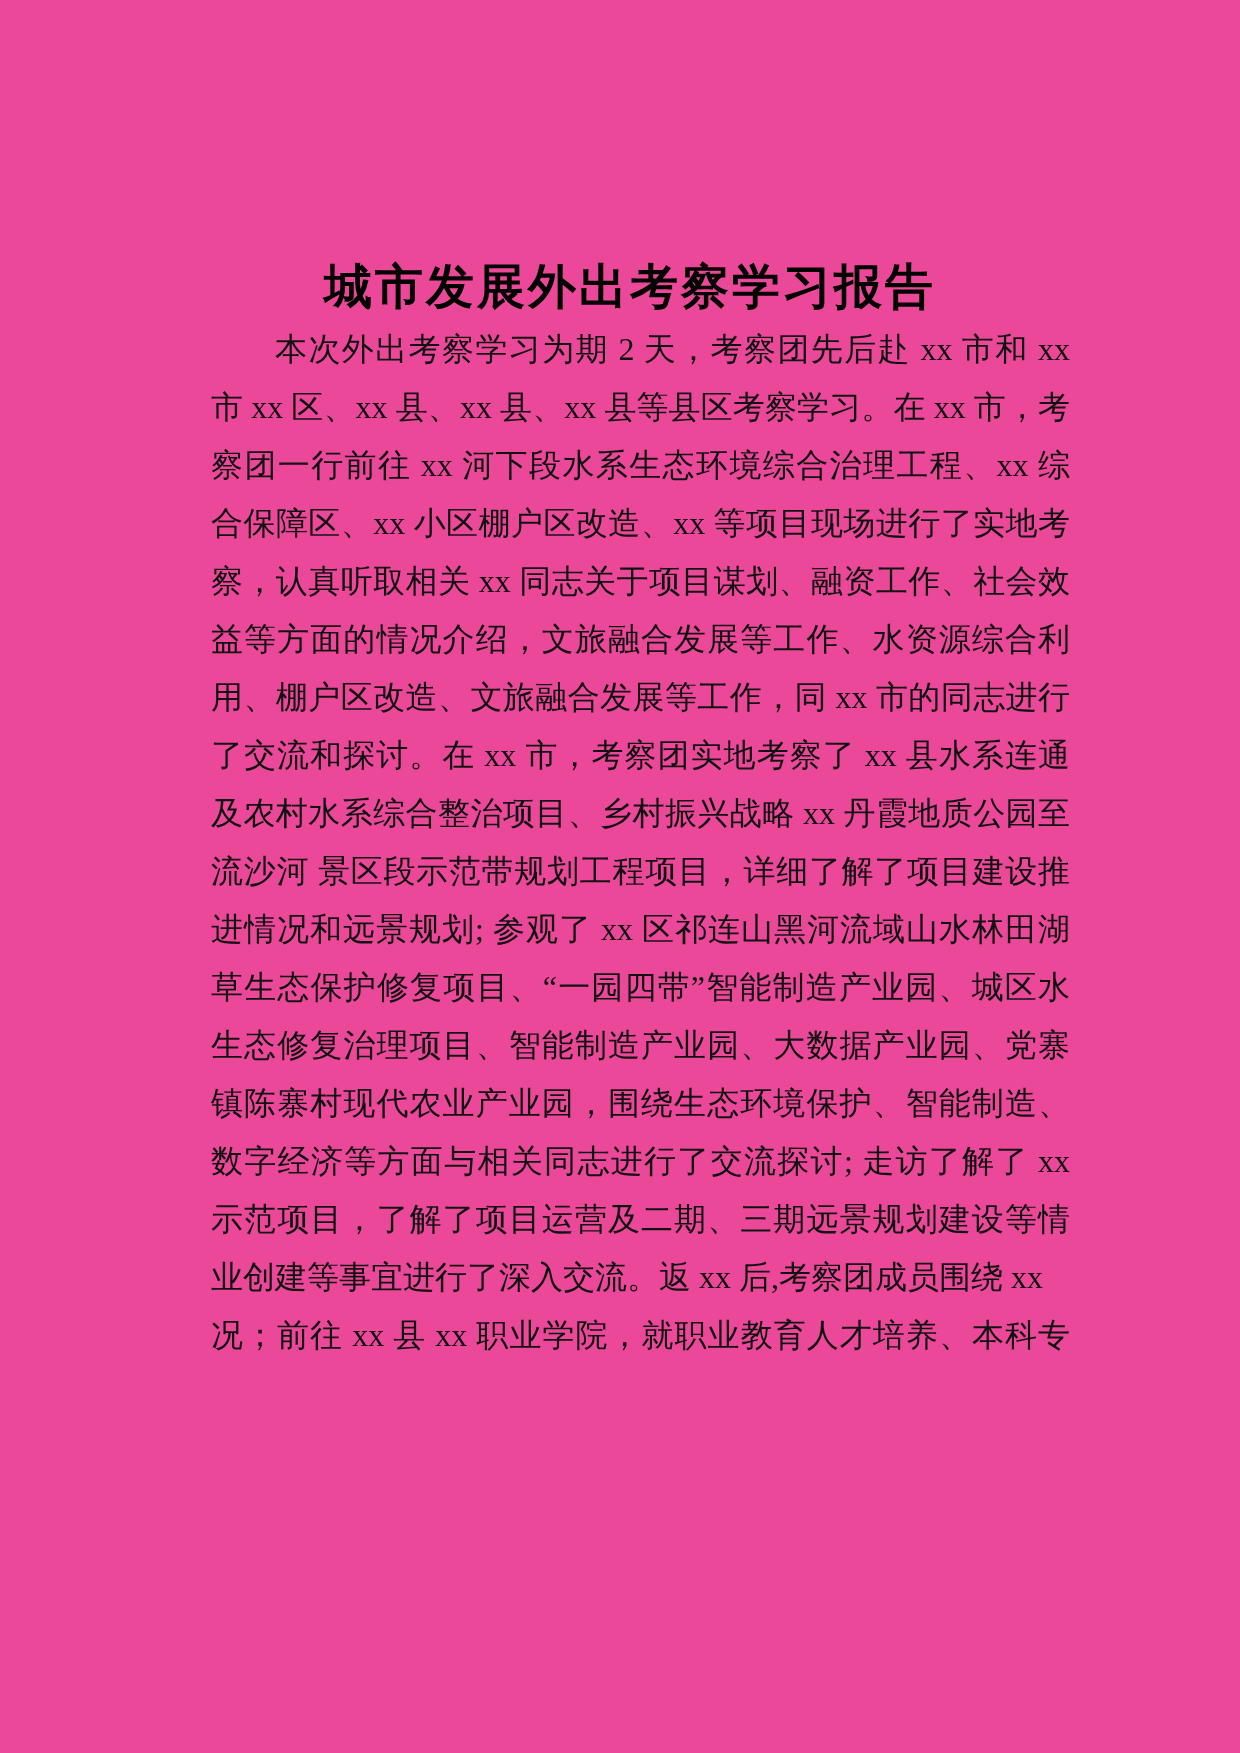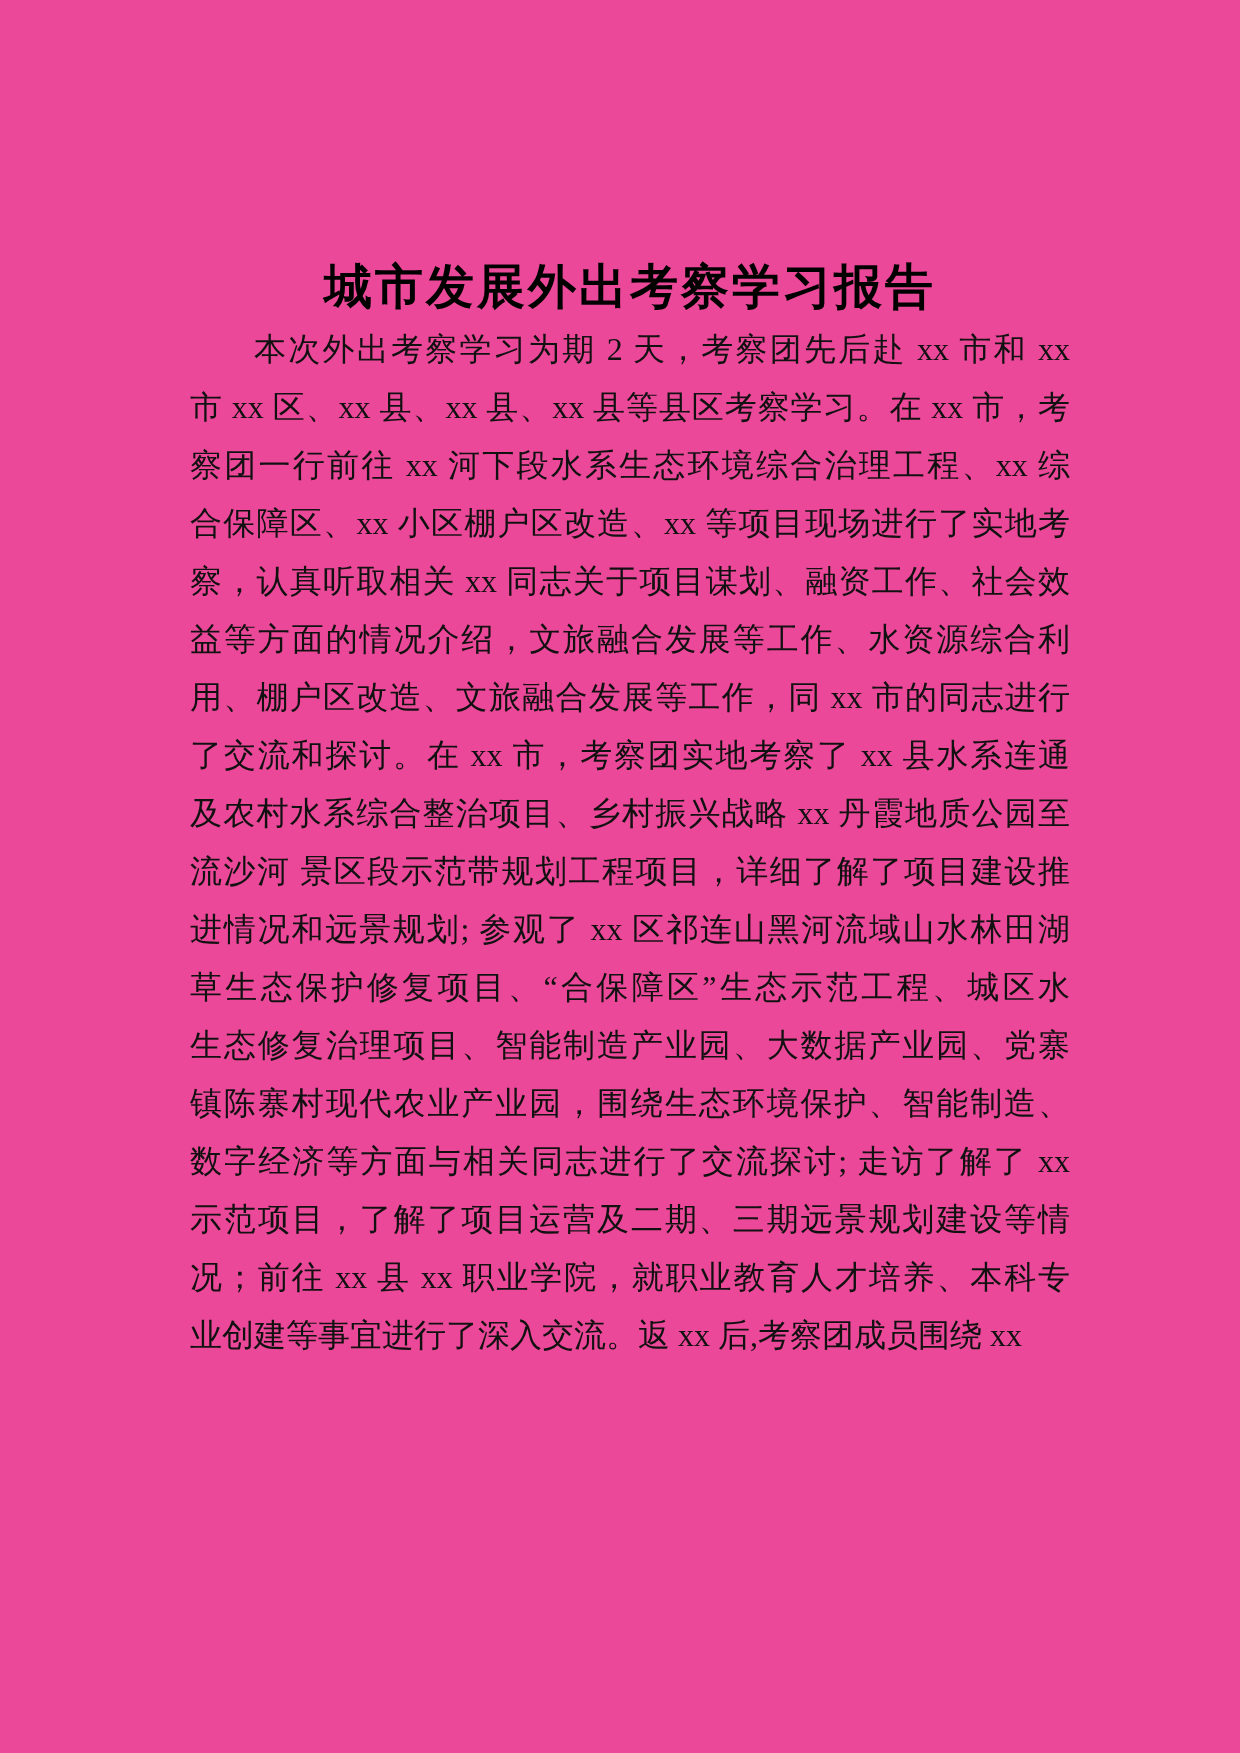--- a/index.html
+++ b/index.html
@@ -37,20 +37,21 @@
     line-height: 58px;
     color: #000000;
     text-indent: 64px;
   }
   .paragraph {
     margin-top: 5px;
     font-family: "Liberation Serif", serif;
     font-size: 32px;
     line-height: 58px;
     color: #111111;
+    margin-left: 21px;
   }
   .para-line {
     text-align: justify;
     text-align-last: justify;
   }
   .para-line.first {
     text-indent: 64px;
   }
   .para-line.last {
     text-align-last: left;
@@ -67,22 +68,22 @@
         <div class="para-line">市 xx 区、xx 县、xx 县、xx 县等县区考察学习。在 xx 市，考</div>
         <div class="para-line">察团一行前往 xx 河下段水系生态环境综合治理工程、xx 综</div>
         <div class="para-line">合保障区、xx 小区棚户区改造、xx 等项目现场进行了实地考</div>
         <div class="para-line">察，认真听取相关 xx 同志关于项目谋划、融资工作、社会效</div>
         <div class="para-line">益等方面的情况介绍，文旅融合发展等工作、水资源综合利</div>
         <div class="para-line">用、棚户区改造、文旅融合发展等工作，同 xx 市的同志进行</div>
         <div class="para-line">了交流和探讨。在 xx 市，考察团实地考察了 xx 县水系连通</div>
         <div class="para-line">及农村水系综合整治项目、乡村振兴战略 xx 丹霞地质公园至</div>
         <div class="para-line">流沙河 景区段示范带规划工程项目，详细了解了项目建设推</div>
         <div class="para-line">进情况和远景规划; 参观了 xx 区祁连山黑河流域山水林田湖</div>
-        <div class="para-line">草生态保护修复项目、“合保障区”生态示范工程、城区水</div>
+        <div class="para-line">草生态保护修复项目、“一园四带”智能制造产业园、城区水</div>
         <div class="para-line">生态修复治理项目、智能制造产业园、大数据产业园、党寨</div>
         <div class="para-line">镇陈寨村现代农业产业园，围绕生态环境保护、智能制造、</div>
         <div class="para-line">数字经济等方面与相关同志进行了交流探讨; 走访了解了 xx</div>
         <div class="para-line">示范项目，了解了项目运营及二期、三期远景规划建设等情</div>
+        <div class="para-line last">业创建等事宜进行了深入交流。返 xx 后,考察团成员围绕 xx</div>
         <div class="para-line">况；前往 xx 县 xx 职业学院，就职业教育人才培养、本科专</div>
-        <div class="para-line last">业创建等事宜进行了深入交流。返 xx 后,考察团成员围绕 xx</div>
       </div>
   </div>
 </div>
 
 </body></html>

